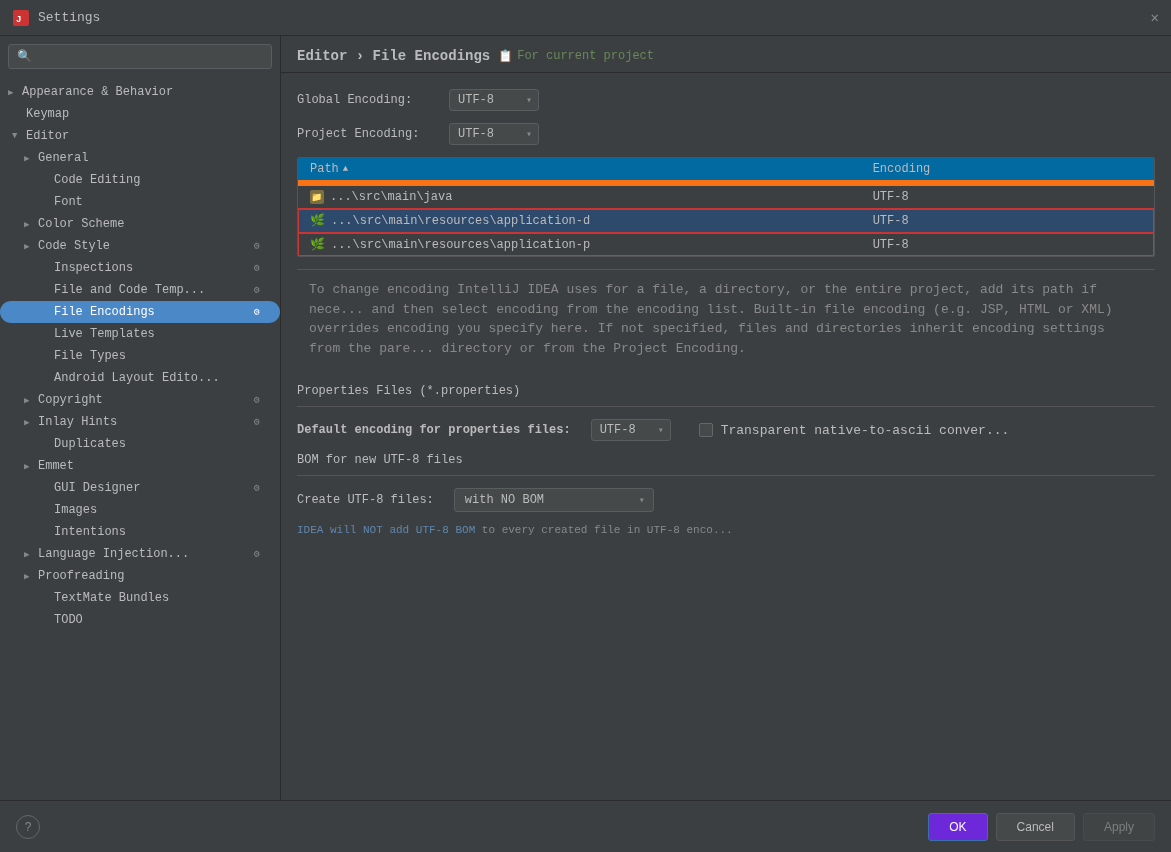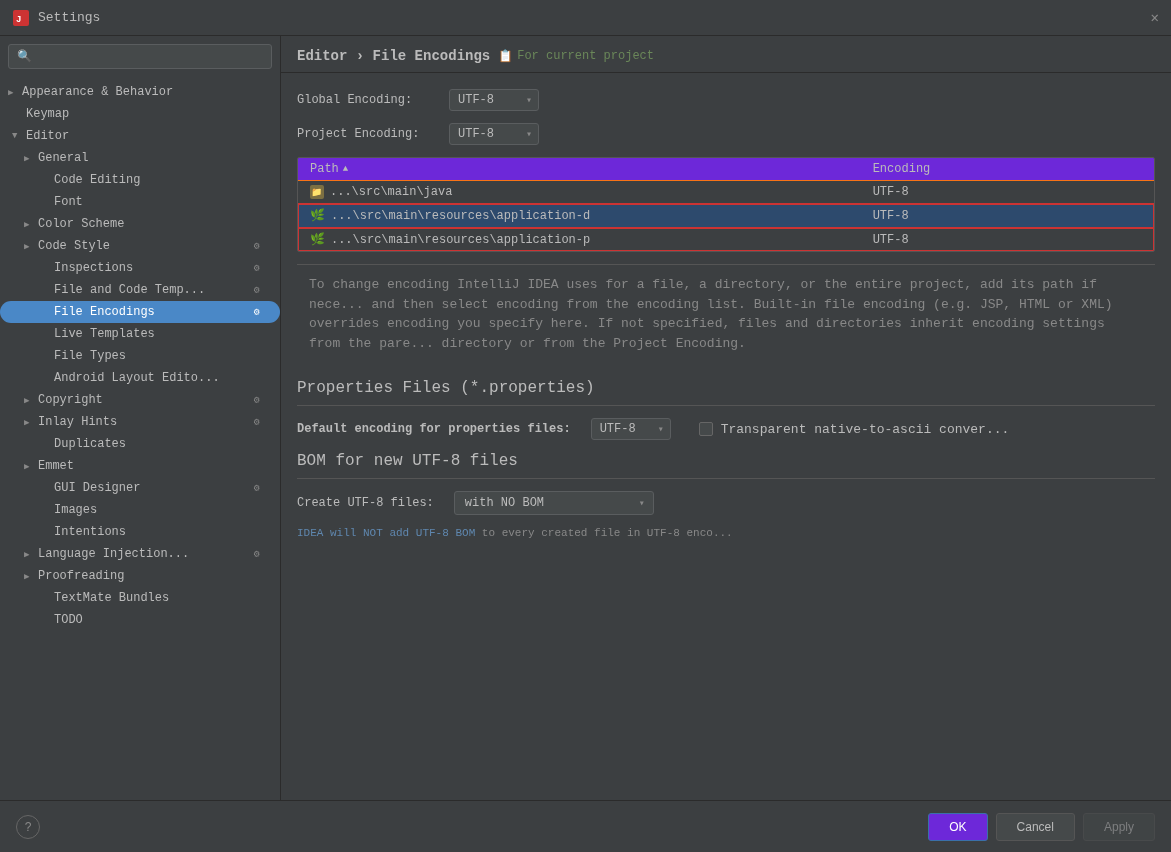--- a/index.html
+++ b/index.html
@@ -184,22 +184,22 @@
     }
     
     .encoding-table {
       border: 1px solid #555;
       border-radius: 2px;
       overflow: hidden;
       margin-bottom: 12px;
     }
     .table-header {
       display: flex;
-      background: #6d28d9;
-      border-bottom: 1px solid #f97316;
+      background: #0369a1;
+      border-bottom: 6px solid #f97316;
       justify-content: space-between;
     }
     .table-header-cell {
       padding: 4px 12px;
       font-size: 12px;
       color: #bbbbbb;
       flex: 1;
     }
     .table-header-cell.path-col { flex: 2; display: flex; align-items: center; gap: 4px; }
     .table-row {
@@ -239,21 +239,21 @@
       border-top: 1px solid #555;
       padding: 10px 12px;
       font-size: 13px;
       color: #888;
       line-height: 1.5;
       margin-bottom: 16px;
     }
     
     .section-title {
       color: #bbbbbb;
-      font-size: 16px;
+      font-size: 12px;
       margin-bottom: 8px;
     }
     .section-divider {
       height: 1px;
       background: #555;
       margin-bottom: 12px;
     }
     
     .checkbox-row {
       display: flex;

